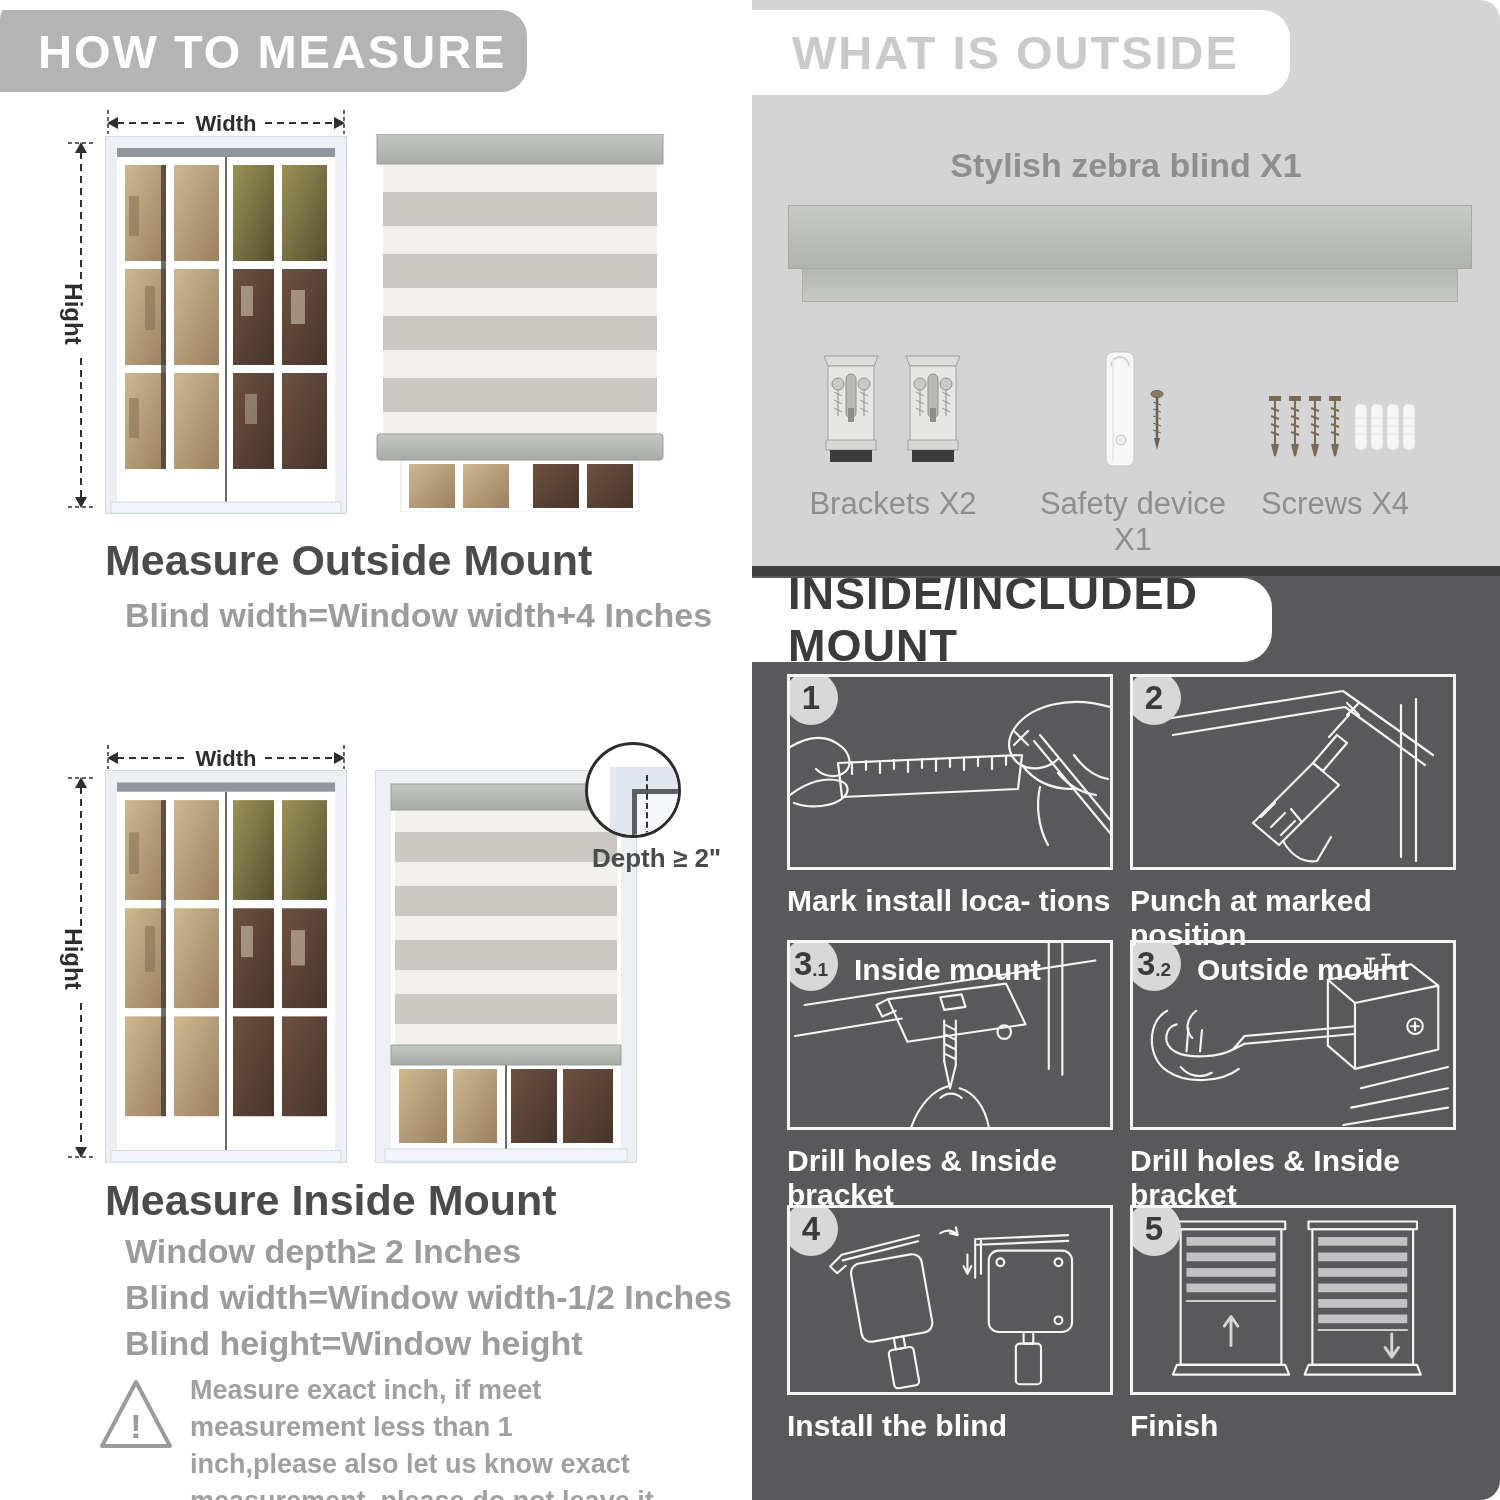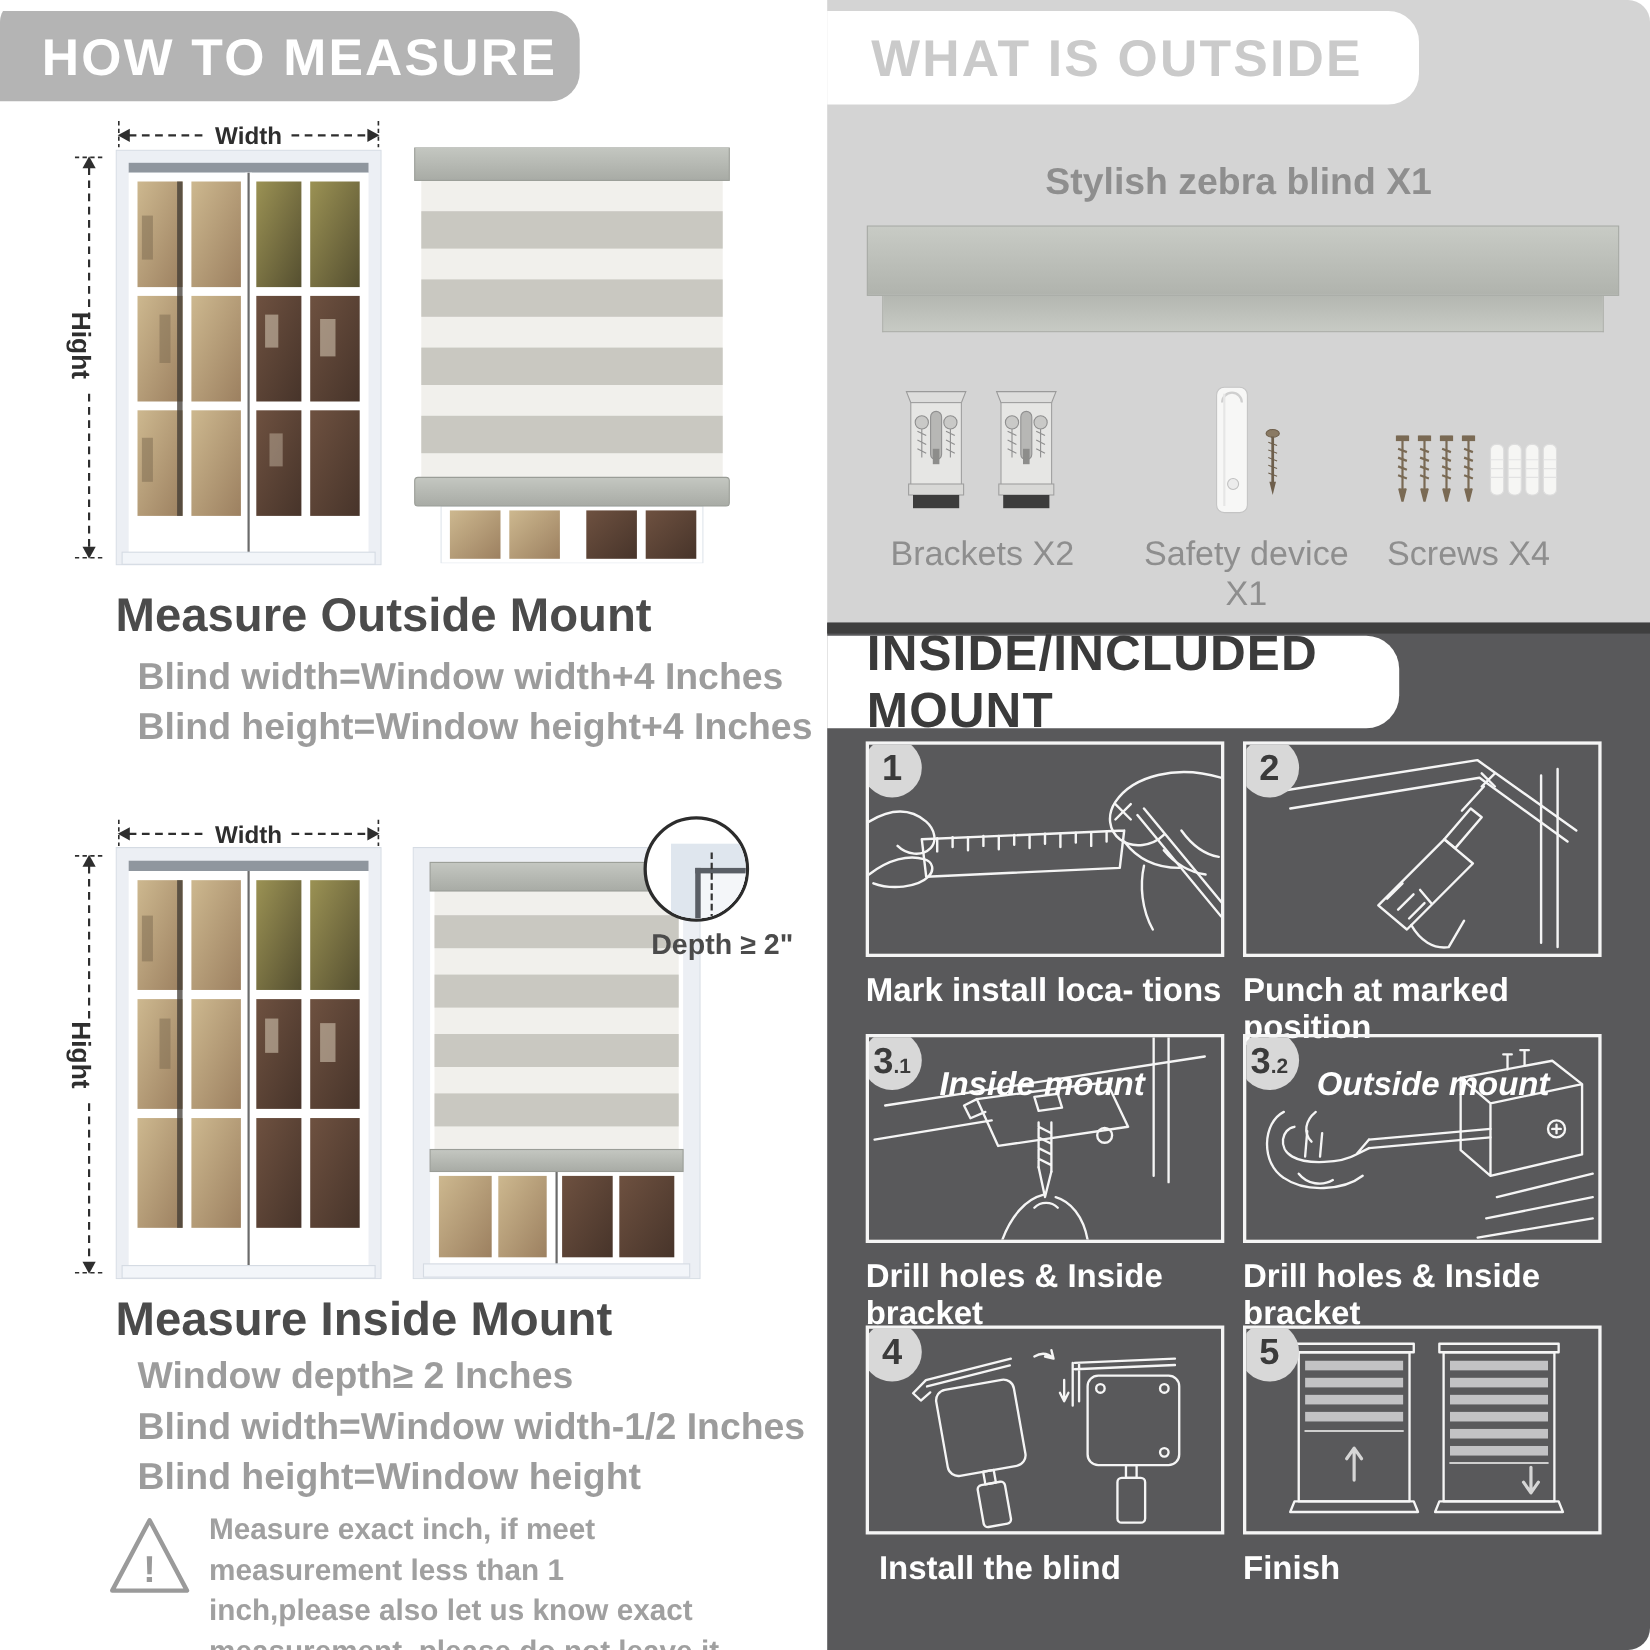--- a/index.html
+++ b/index.html
@@ -40,21 +40,21 @@
 
   .dark-sec{position:absolute;left:0;top:566px;width:748px;height:934px;background:#59595b;}
   .dark-strip{position:absolute;left:0;top:0;width:748px;height:10px;background:#3f3f3f;}
   .iom-bar{position:absolute;left:0;top:12px;width:520px;height:84px;background:#ffffff;
            border-radius:0 30px 30px 0;display:flex;align-items:center;padding-left:36px;
            box-sizing:border-box;color:#3b3b3b;font-size:45px;font-weight:bold;letter-spacing:1px;}
   .step-frame{position:absolute;width:326px;border:3px solid #f5f5f5;box-sizing:border-box;overflow:hidden;}
   .badge{position:absolute;top:-6px;left:-6px;width:54px;height:54px;border-radius:50%;background:#d8d8d8;
          display:flex;align-items:center;justify-content:center;color:#3b3b3b;font-weight:bold;font-size:33px;}
   .badge-sub{font-size:19px;margin-top:12px;}
-  .step-label{position:absolute;left:64px;top:26px;color:#fff;font-size:30px;font-weight:bold;font-style:italic;}
+  .step-label{position:absolute;left:64px;top:10px;color:#fff;font-size:30px;font-weight:bold;}
   .step-caption{position:absolute;width:345px;color:#ffffff;font-size:30px;font-weight:bold;}
   .step-svg{position:absolute;left:0;top:0;width:100%;height:100%;}
 </style>
 </head>
 <body>
 
 <div class="canvas">
 
   <div class="htm-bar">
     <span>HOW TO MEASURE</span>
@@ -141,21 +141,20 @@
     <rect x="8" y="58" width="274" height="34" fill="#c9c8c1"></rect>
     <rect x="8" y="120" width="274" height="34" fill="#c9c8c1"></rect>
     <rect x="8" y="182" width="274" height="34" fill="#c9c8c1"></rect>
     <rect x="8" y="244" width="274" height="34" fill="#c9c8c1"></rect>
     <rect x="2" y="0" width="286" height="30" fill="url(#rail)" stroke="#9a9d97"></rect>
     <rect x="2" y="300" width="286" height="26" rx="3" fill="url(#rail)" stroke="#9a9d97"></rect>
   </svg>
 
   <div class="sec-title" style="top:536px">Measure Outside Mount</div>
   <div class="sec-line" style="top:596px">Blind width=Window width+4 Inches</div>
-  <div class="sec-line" style="top:642px">Blind height=Window height+4 Inches</div>
 
   <svg class="abs" style="left:105px;top:745px" width="242" height="24" viewBox="0 0 242 24">
     <line x1="3" y1="0" x2="3" y2="24" stroke="#2e2e2e" stroke-width="1.5" stroke-dasharray="4 3"></line>
     <line x1="239" y1="0" x2="239" y2="24" stroke="#2e2e2e" stroke-width="1.5" stroke-dasharray="4 3"></line>
     <line x1="12" y1="13" x2="82" y2="13" stroke="#2e2e2e" stroke-width="2" stroke-dasharray="7 5"></line>
     <line x1="160" y1="13" x2="230" y2="13" stroke="#2e2e2e" stroke-width="2" stroke-dasharray="7 5"></line>
     <polygon points="2,13 13,7 13,19" fill="#2e2e2e"></polygon>
     <polygon points="240,13 229,7 229,19" fill="#2e2e2e"></polygon>
     <text x="121" y="21" text-anchor="middle" font-size="22" font-weight="bold" fill="#2e2e2e">Width</text>
   </svg>
@@ -429,21 +428,21 @@
             <circle cx="272" cy="56" r="4"></circle>
             <circle cx="272" cy="116" r="4"></circle>
           <rect x="236" y="128" width="10" height="12"></rect>
           <rect x="228" y="140" width="26" height="42" rx="4"></rect>
         </svg>
         <div class="badge">
           <span>4</span>
             <span class="badge-sub"></span>
         </div>
       </div>
-      <div class="step-caption" style="left:47px;top:843px">Install the blind</div>
+      <div class="step-caption" style="left:35px;top:843px">Install the blind</div>
 
       <div class="step-frame" style="left:378px;top:639px;height:190px">
         <svg class="step-svg" viewBox="0 0 320 190" fill="none" stroke="#f5f5f5" stroke-width="2.2" stroke-linecap="round" stroke-linejoin="round">
           <rect x="40" y="14" width="112" height="8"></rect>
           <rect x="44" y="22" width="104" height="140"></rect>
           <g fill="#c2c2c4" stroke="none">
             <rect x="50" y="30" width="92" height="9"></rect>
               <rect x="50" y="46" width="92" height="9"></rect>
             <rect x="50" y="62" width="92" height="9"></rect>
               <rect x="50" y="78" width="92" height="9"></rect>

